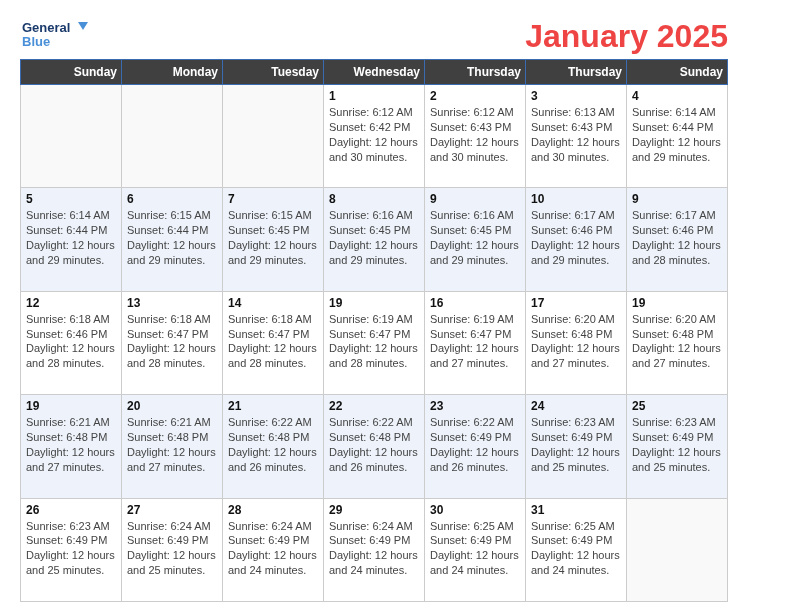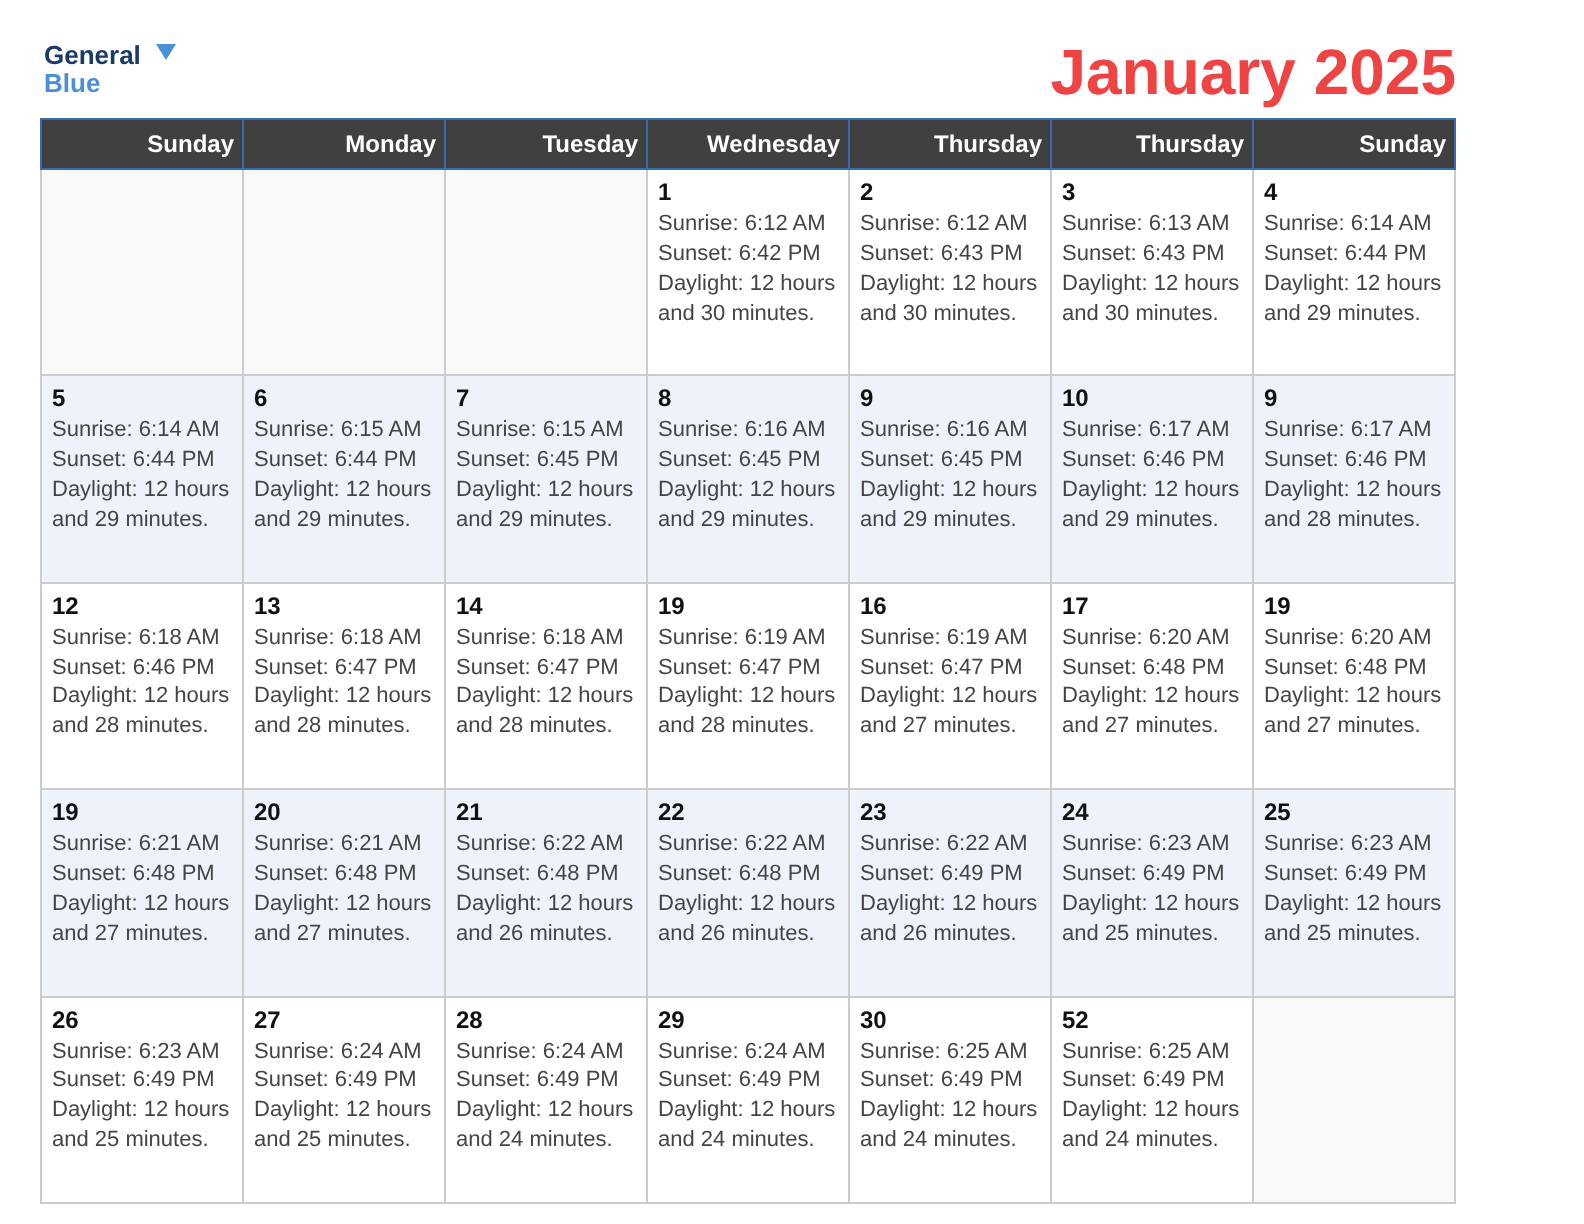--- a/index.html
+++ b/index.html
@@ -147,18 +147,18 @@
           <td><span class="day-num">23</span><span class="day-info">Sunrise: 6:22 AM<br>Sunset: 6:49 PM<br>Daylight: 12 hours and 26 minutes.</span></td>
           <td><span class="day-num">24</span><span class="day-info">Sunrise: 6:23 AM<br>Sunset: 6:49 PM<br>Daylight: 12 hours and 25 minutes.</span></td>
           <td><span class="day-num">25</span><span class="day-info">Sunrise: 6:23 AM<br>Sunset: 6:49 PM<br>Daylight: 12 hours and 25 minutes.</span></td>
         </tr>
         <tr>
           <td><span class="day-num">26</span><span class="day-info">Sunrise: 6:23 AM<br>Sunset: 6:49 PM<br>Daylight: 12 hours and 25 minutes.</span></td>
           <td><span class="day-num">27</span><span class="day-info">Sunrise: 6:24 AM<br>Sunset: 6:49 PM<br>Daylight: 12 hours and 25 minutes.</span></td>
           <td><span class="day-num">28</span><span class="day-info">Sunrise: 6:24 AM<br>Sunset: 6:49 PM<br>Daylight: 12 hours and 24 minutes.</span></td>
           <td><span class="day-num">29</span><span class="day-info">Sunrise: 6:24 AM<br>Sunset: 6:49 PM<br>Daylight: 12 hours and 24 minutes.</span></td>
           <td><span class="day-num">30</span><span class="day-info">Sunrise: 6:25 AM<br>Sunset: 6:49 PM<br>Daylight: 12 hours and 24 minutes.</span></td>
-          <td><span class="day-num">52</span><span class="day-info">Sunrise: 6:25 AM<br>Sunset: 6:49 PM<br>Daylight: 12 hours and 24 minutes.</span></td>
+          <td><span class="day-num">31</span><span class="day-info">Sunrise: 6:25 AM<br>Sunset: 6:49 PM<br>Daylight: 12 hours and 24 minutes.</span></td>
           <td class="empty"></td>
         </tr>
       </tbody>
   </table>
 </div>
 
 </body></html>

